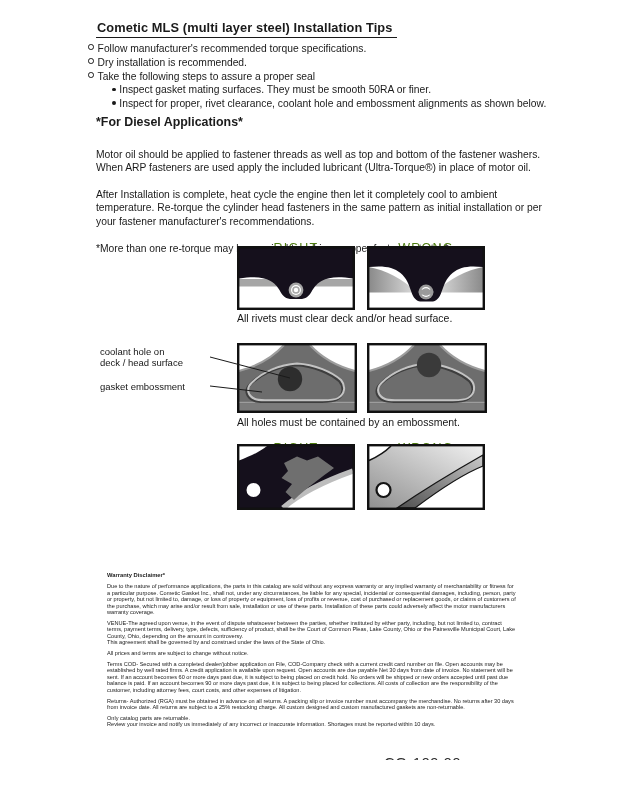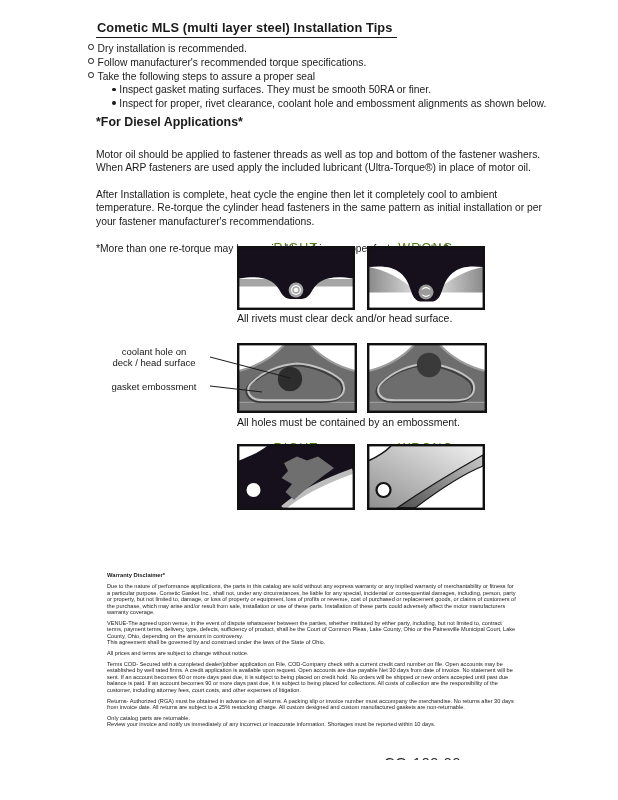--- a/index.html
+++ b/index.html
@@ -26,44 +26,44 @@
   .diesel{left:96px;top:116px;width:452px;font-size:10.3px;line-height:13.6px;}
   .diesel-heading{font-size:12.4px;font-weight:bold;margin:0 0 18px 0;}
   .diesel p{margin:0 0 13px 0;}
   .rw-label{
     width:118px;text-align:center;font-size:12.5px;letter-spacing:1.2px;color:#4d7c0f;margin-top:12px;
   }
   .rw-label.w2{width:120px;}
   .caption{font-size:10.5px;color:#161616;white-space:pre-line;line-height:12.5px;}
   .panel{display:block;}
   .ann{
-    width:108px;text-align:center;font-size:9.5px;line-height:11px;color:#161616;
+    width:108px;text-align:left;font-size:9.5px;line-height:11px;color:#161616;
     white-space:pre-line;
   }
   .legal{left:107px;top:572px;width:409px;font-size:5.6px;line-height:6.4px;color:#222222;}
   .legal-h{font-weight:bold;margin:0 0 5px 0;font-size:5.8px;}
   .legal p{margin:0 0 4.5px 0;white-space:pre-line;}
   .pagecode{left:384px;top:754px;font-size:15px;letter-spacing:.4px;color:#2e2e2e;}
   .overlay{pointer-events:none;}
 </style>
 </head>
 <body>
 
 <div class="page">
 
   <div class="abs title">Cometic MLS (multi layer steel) Installation Tips</div>
 
   <div class="abs tips">
     <div class="tip-row">
         <span class="marker-hollow"></span>
-        <span>Dry installation is recommended.</span>
+        <span>Follow manufacturer's recommended torque specifications.</span>
       </div>
     <div class="tip-row">
         <span class="marker-hollow"></span>
-        <span>Follow manufacturer's recommended torque specifications.</span>
+        <span>Dry installation is recommended.</span>
       </div>
     <div class="tip-row">
         <span class="marker-hollow"></span>
         <span>Take the following steps to assure a proper seal</span>
       </div>
     <div class="tip-row sub">
         <span class="marker-solid"></span>
         <span>Inspect gasket mating surfaces.  They must be smooth 50RA or finer.</span>
       </div>
     <div class="tip-row sub">

